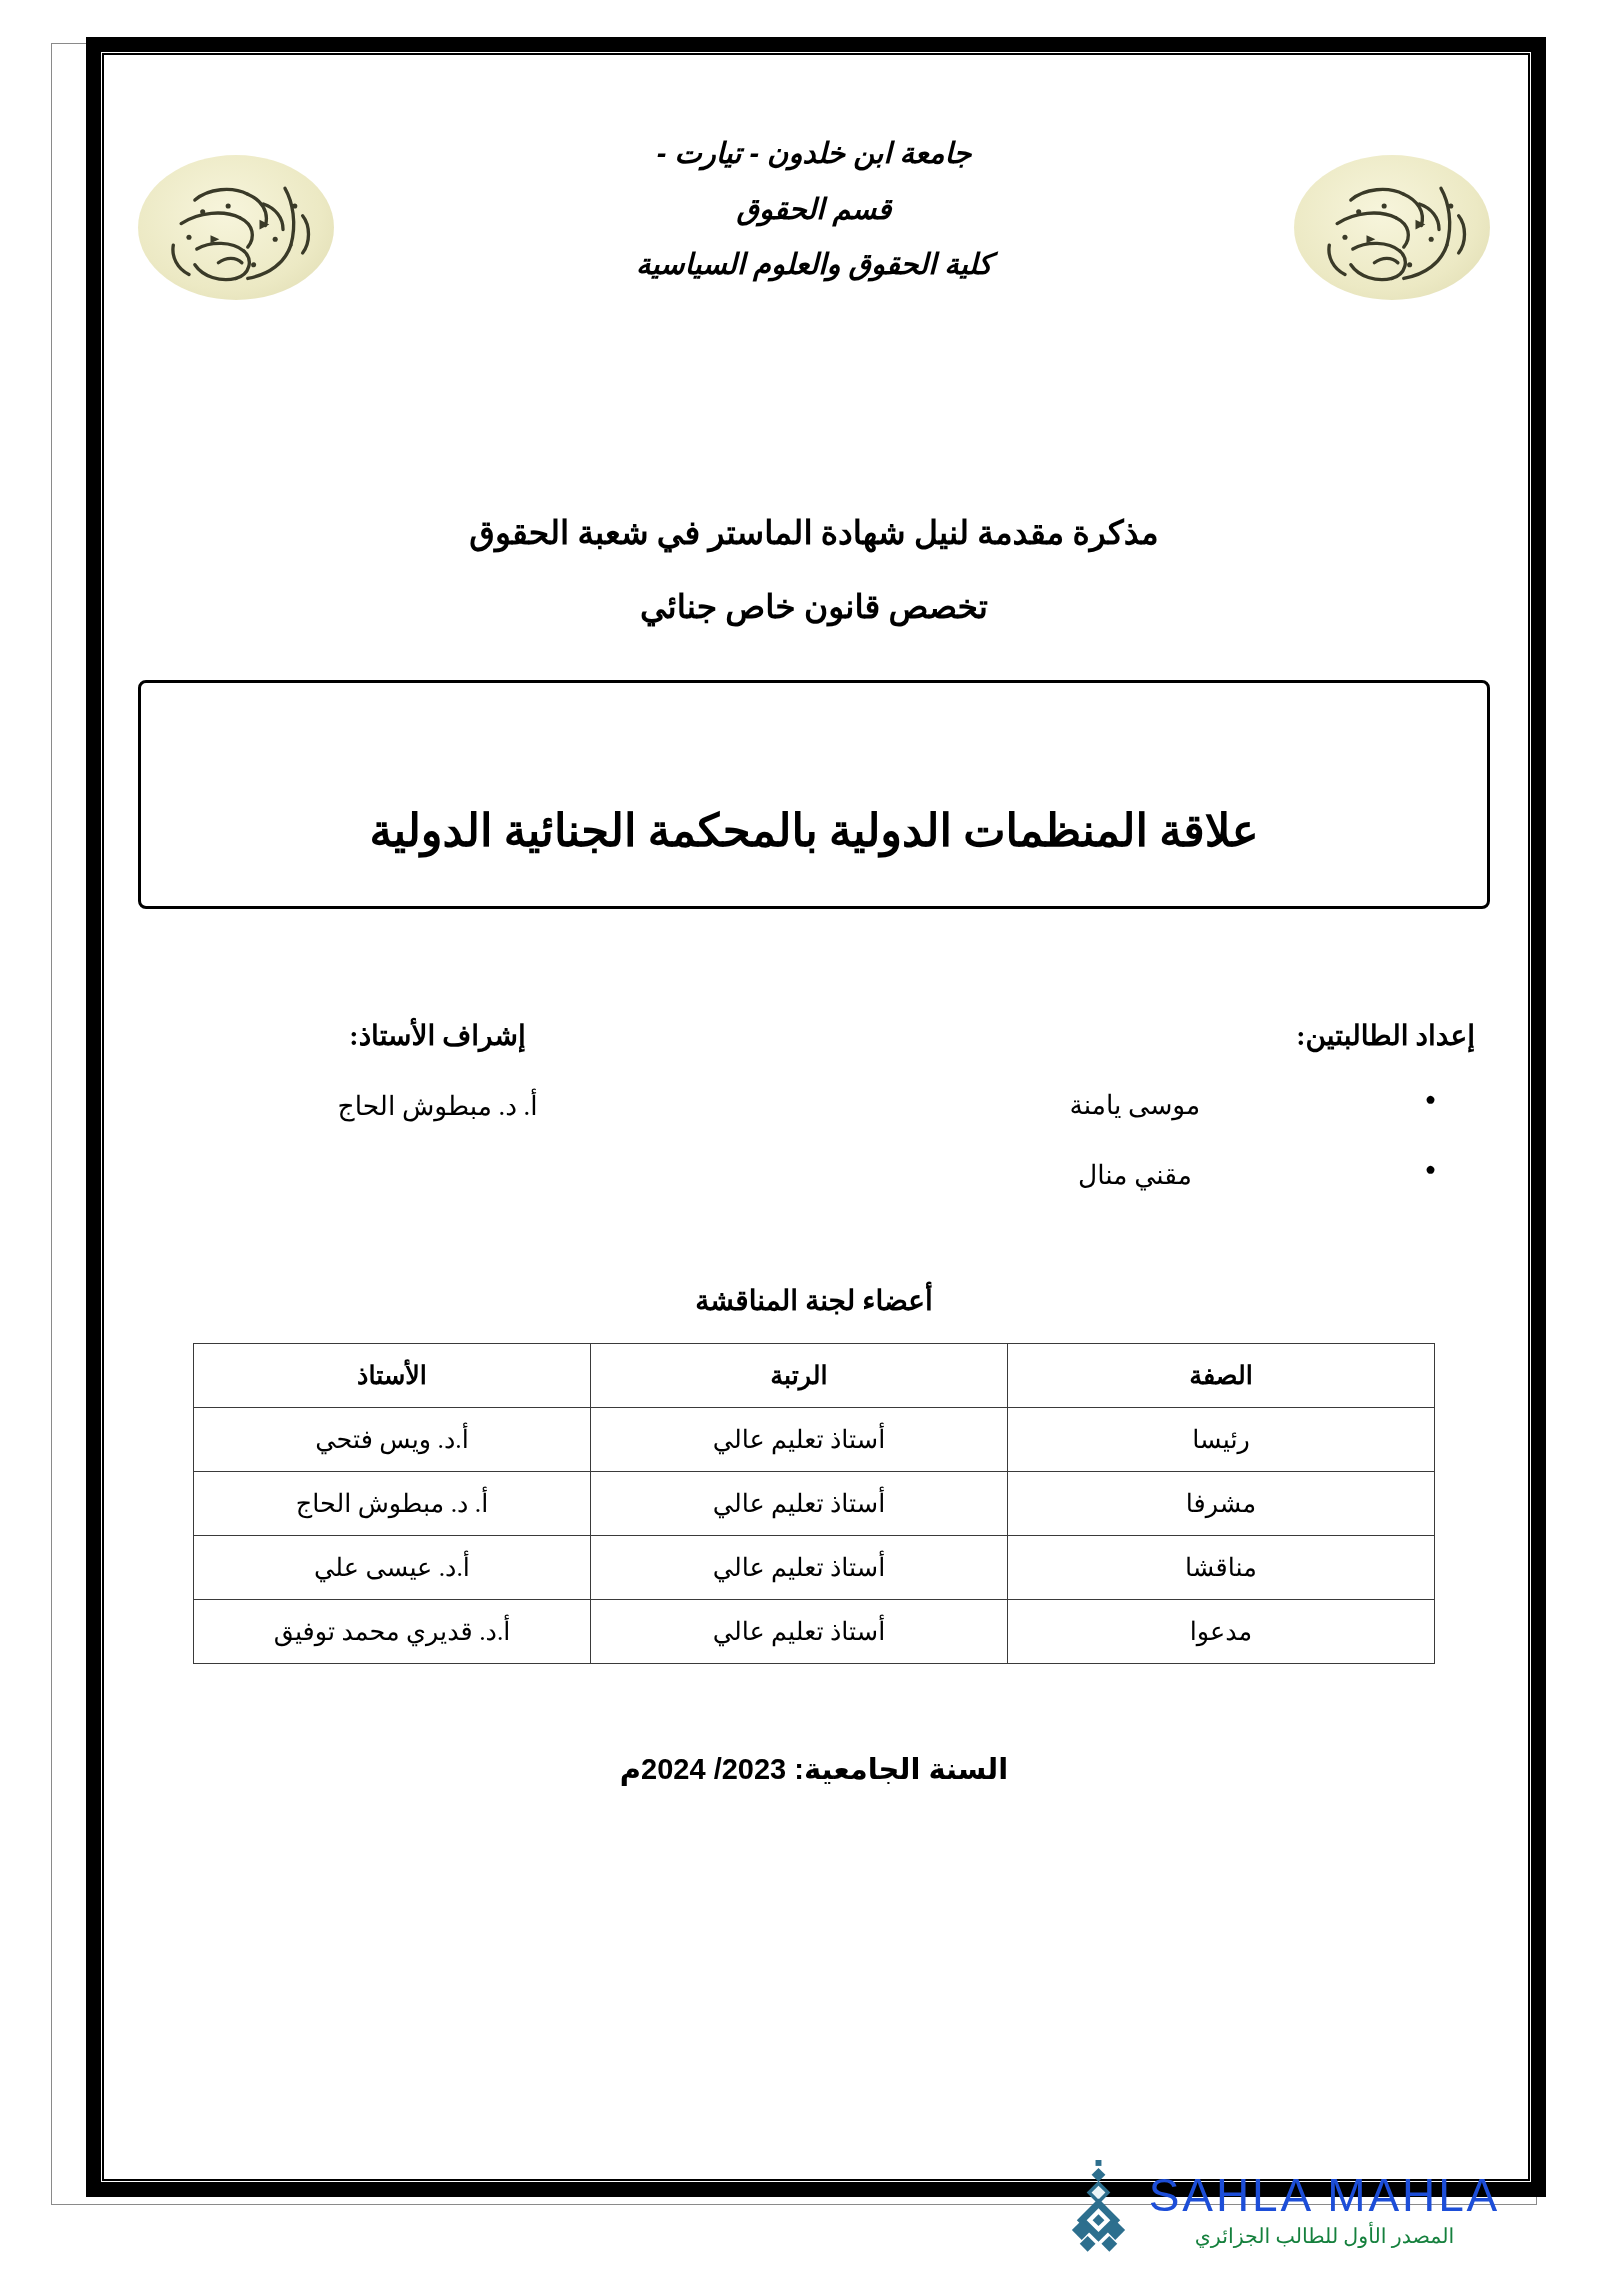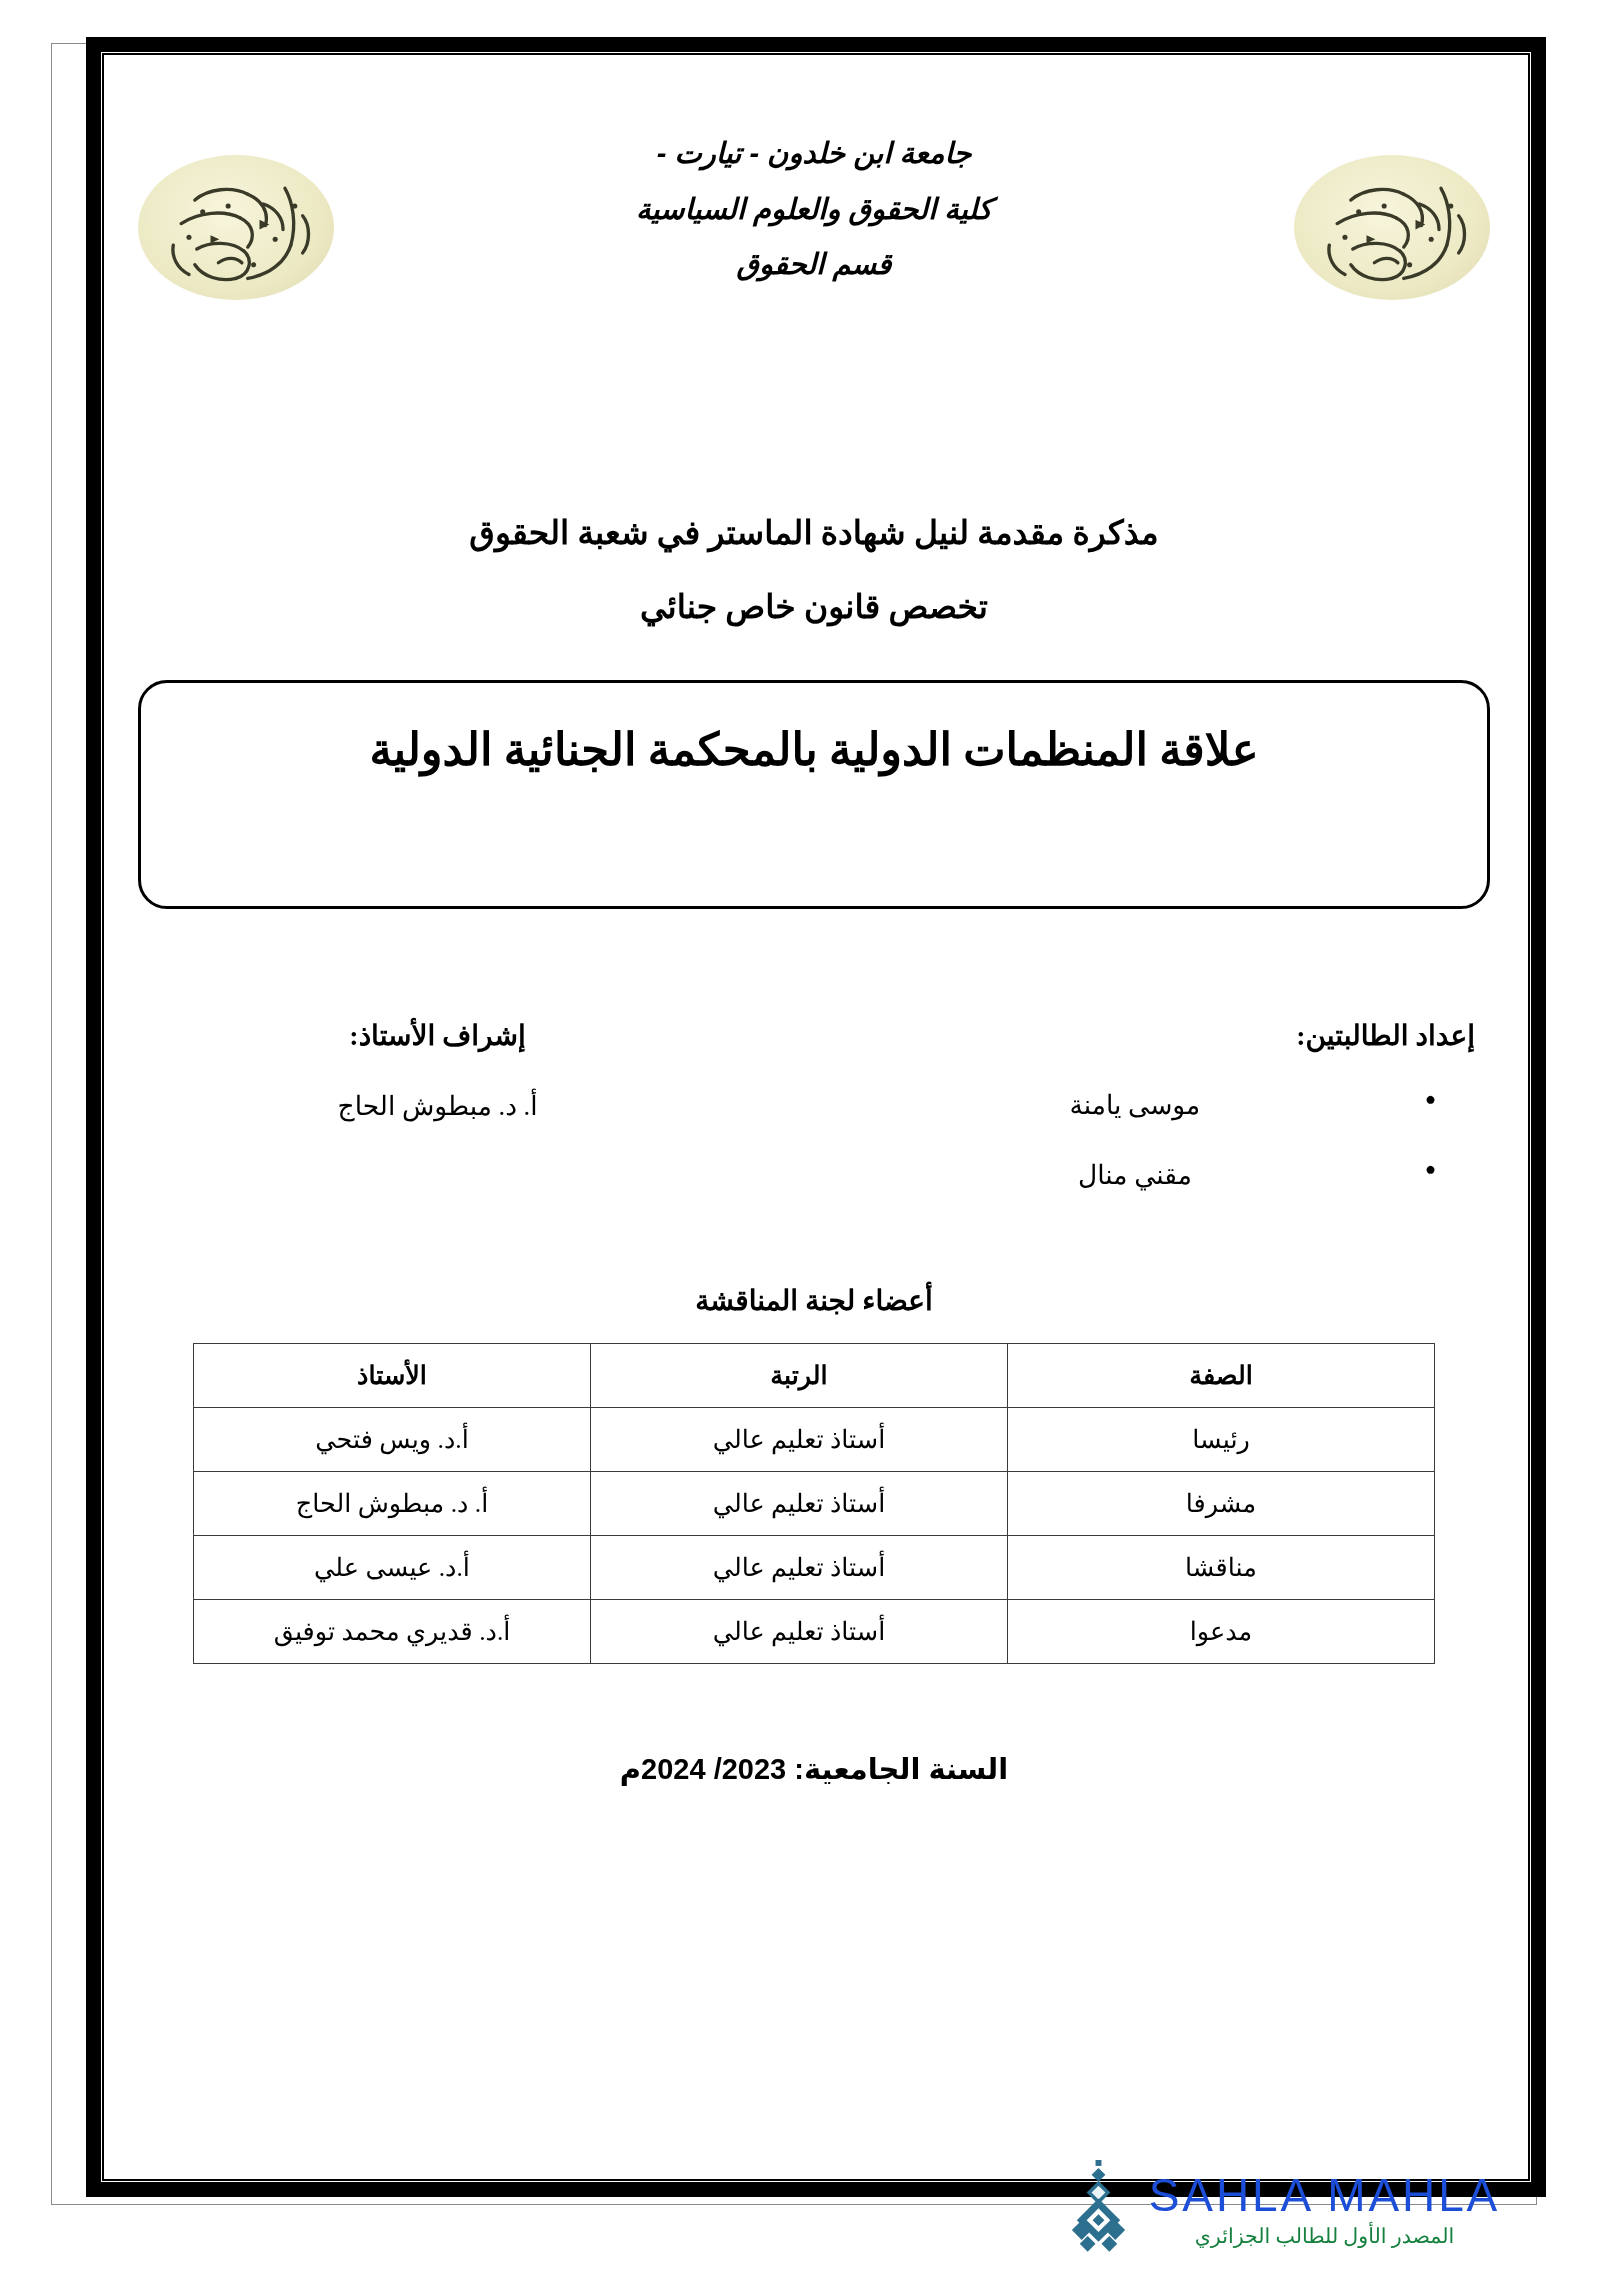--- a/index.html
+++ b/index.html
@@ -103,26 +103,26 @@
     font-family: "Liberation Serif", "DejaVu Serif", serif;
     font-weight: bold;
     font-size: 33px;
     line-height: 2.25;
   }
 
   
   .title-box {
     margin: 35px 19.6px 0 19.6px;
     border: 3.4px solid #000000;
-    border-radius: 29px;
+    border-radius: 8px;
     padding: 35px 43px 41px 43px;
     text-align: center;
     min-height: 147px;
     display: flex;
-    align-items: flex-start;
+    align-items: flex-end;
     justify-content: center;
   }
   .title-box .title-text {
     font-family: "Liberation Serif", "DejaVu Serif", serif;
     font-weight: bold;
     font-size: 45px;
     line-height: 1.45;
   }
 
   
@@ -307,22 +307,22 @@
           <circle cx="52" cy="84" r="2.6"></circle>
           <circle cx="160" cy="52" r="2.6"></circle>
           <path d="M124 66 l10 5 -10 5 z"></path>
           <path d="M74 82 l9 4 -9 4 z"></path>
         </g>
       </svg>
     </div>
 
     <div class="univ-lines">
       <div>جامعة ابن خلدون - تيارت -</div>
+      <div>قسم الحقوق</div>
       <div>كلية الحقوق والعلوم السياسية</div>
-      <div>قسم الحقوق</div>
     </div>
   </div>
 
   <div class="degree-block">
     <div class="deg-line">مذكرة مقدمة لنيل شهادة الماستر في شعبة الحقوق</div>
     <div class="deg-line">تخصص قانون خاص جنائي</div>
   </div>
 
   <div class="title-box">
     <div class="title-text">علاقة المنظمات الدولية بالمحكمة الجنائية الدولية</div>

